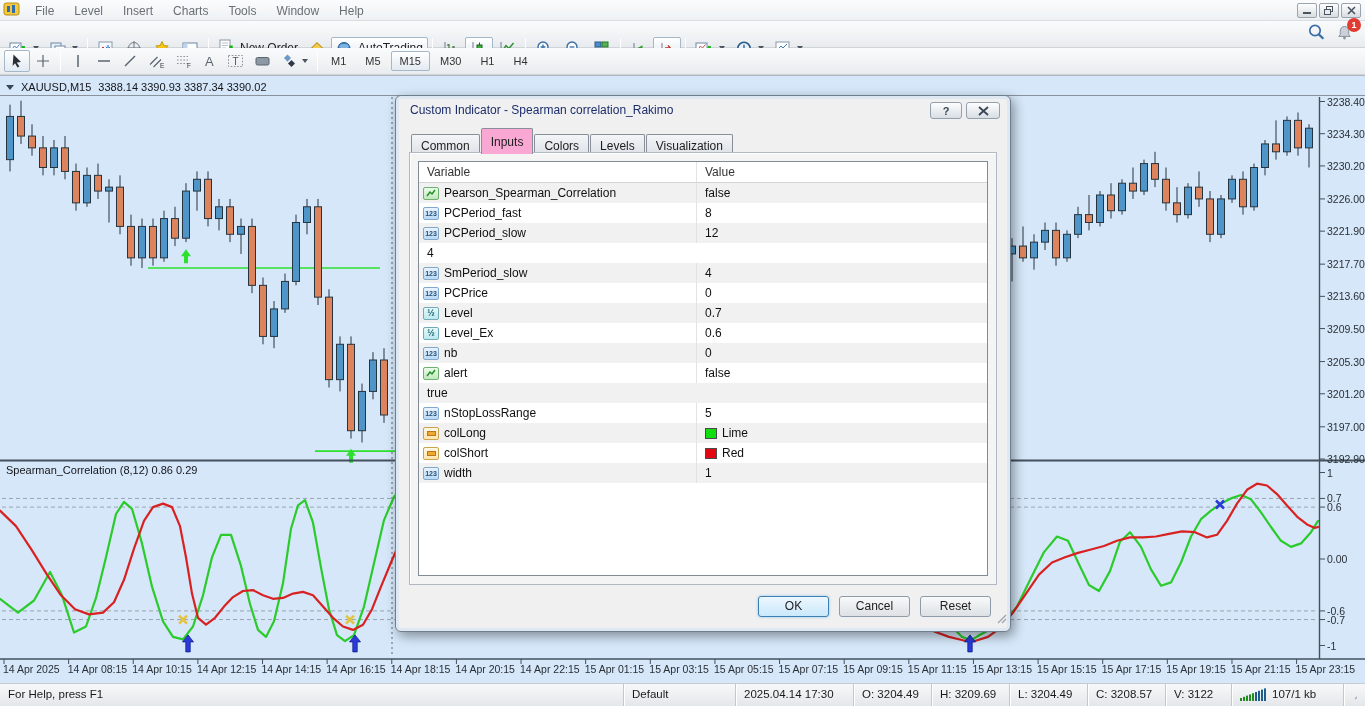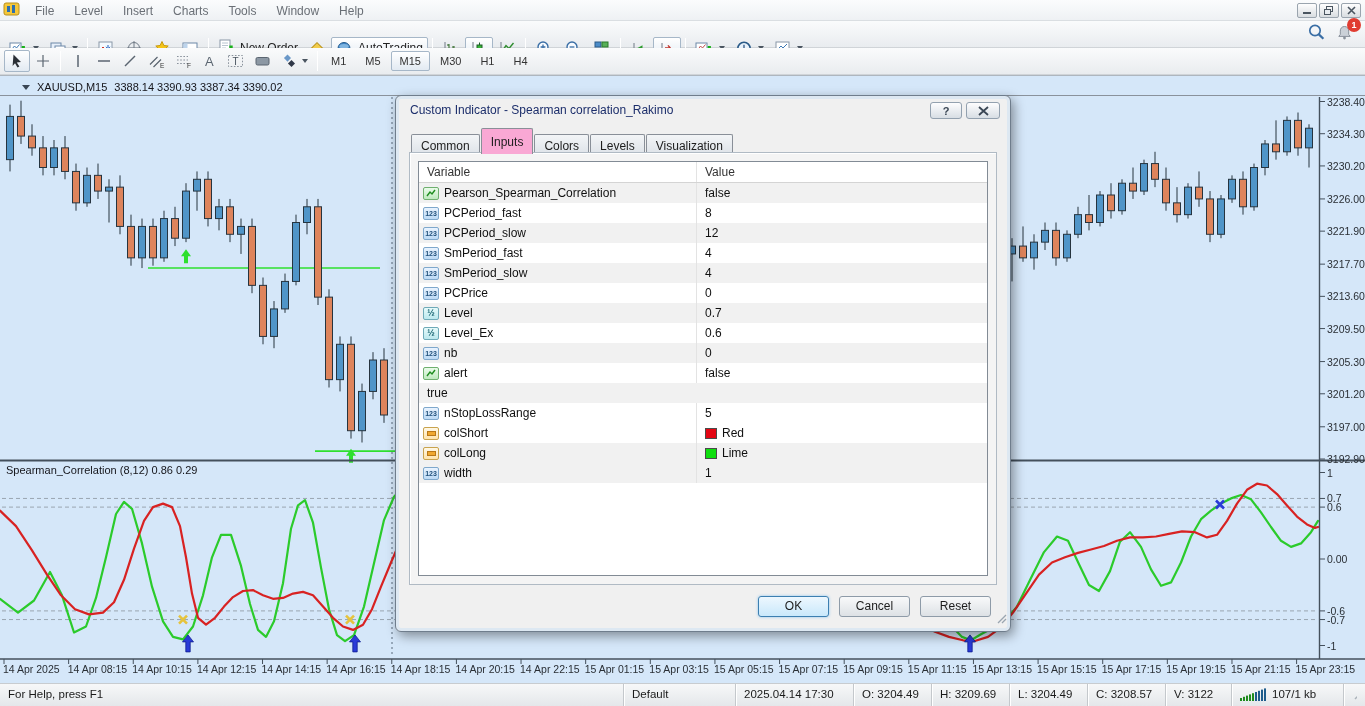--- a/index.html
+++ b/index.html
@@ -31,21 +31,21 @@
   .tf.active { border:1px solid #A6B7C8; background:linear-gradient(#FFFFFF,#E2EAF2); }
   #tb-right { margin-left:auto; display:flex; align-items:center; gap:10px; margin-right:12px; }
   #notif-badge { position:absolute; top:-6px; right:-8px; width:14px; height:14px; background:#E03C31;
     border-radius:50%; color:#fff; font-size:9px; font-weight:bold; display:flex; align-items:center; justify-content:center; }
 
   
   #chart-region { position:absolute; top:75px; left:0; width:1365px; height:608px;
     background:#D5E7F9; border-top:1px solid #AEB6BE; }
   #symbol-strip { position:absolute; top:3px; left:0; width:1365px; height:17px;
     border-bottom:1px solid #8A929C; display:flex; align-items:center; gap:7px;
-    font-size:11px; color:#15151a; padding-left:22px; }
+    font-size:11px; color:#15151a; padding-left:6px; }
   #symbol-tri { width:0; height:0; border-left:4px solid transparent; border-right:4px solid transparent;
     border-top:5px solid #3A4654; }
   #chart-svg { position:absolute; top:0; left:0; }
   .axlbl { position:absolute; left:1327px; font-size:10.5px; color:#2A2F35; white-space:nowrap; }
   .tlbl { position:absolute; top:587px; font-size:10.5px; color:#2A2F35; white-space:nowrap; }
   #indicator-label { position:absolute; left:6px; top:388px; font-size:11px; color:#15151a; z-index:2;}
 
   
   #statusbar { position:absolute; bottom:0; left:0; right:0; height:23px;
     background:linear-gradient(#F7F8F9,#E4E7EA); border-top:1px solid #C8CCD0;
@@ -757,24 +757,20 @@
           <div class="drow gray">
             <div class="c1">
               <span class="ic ic-int">123</span>
               <span>PCPeriod_slow</span>
             </div>
             <div class="c2">
               <span>12</span>
             </div>
           </div>
           <div class="drow">
-            <div class="c1">
-              <span class="ic ic-int">123</span>
-              <span>SmPeriod_fast</span>
-            </div>
             <div class="c2">
               <span>4</span>
             </div>
           </div>
           <div class="drow gray">
             <div class="c1">
               <span class="ic ic-int">123</span>
               <span>SmPeriod_slow</span>
             </div>
             <div class="c2">
@@ -837,42 +833,42 @@
           </div>
           <div class="drow">
             <div class="c1">
               <span class="ic ic-int">123</span>
               <span>nStopLossRange</span>
             </div>
             <div class="c2">
               <span>5</span>
             </div>
           </div>
+          <div class="drow gray">
+            <div class="c1">
+              <span class="ic ic-color">
+                <div style="width:9px;height:5px;background:#F0A830;border:1px solid #B87818"></div>
+              </span>
+              <span>colLong</span>
+            </div>
+            <div class="c2">
+              <span class="swatch" style="background: rgb(15, 222, 15);"></span>
+              <span>Lime</span>
+            </div>
+          </div>
           <div class="drow">
             <div class="c1">
               <span class="ic ic-color">
                 <div style="width:9px;height:5px;background:#F0A830;border:1px solid #B87818"></div>
               </span>
               <span>colShort</span>
             </div>
             <div class="c2">
               <span class="swatch" style="background: rgb(227, 6, 19);"></span>
               <span>Red</span>
-            </div>
-          </div>
-          <div class="drow gray">
-            <div class="c1">
-              <span class="ic ic-color">
-                <div style="width:9px;height:5px;background:#F0A830;border:1px solid #B87818"></div>
-              </span>
-              <span>colLong</span>
-            </div>
-            <div class="c2">
-              <span class="swatch" style="background: rgb(15, 222, 15);"></span>
-              <span>Lime</span>
             </div>
           </div>
           <div class="drow gray">
             <div class="c1">
               <span class="ic ic-int">123</span>
               <span>width</span>
             </div>
             <div class="c2">
               <span>1</span>
             </div>

